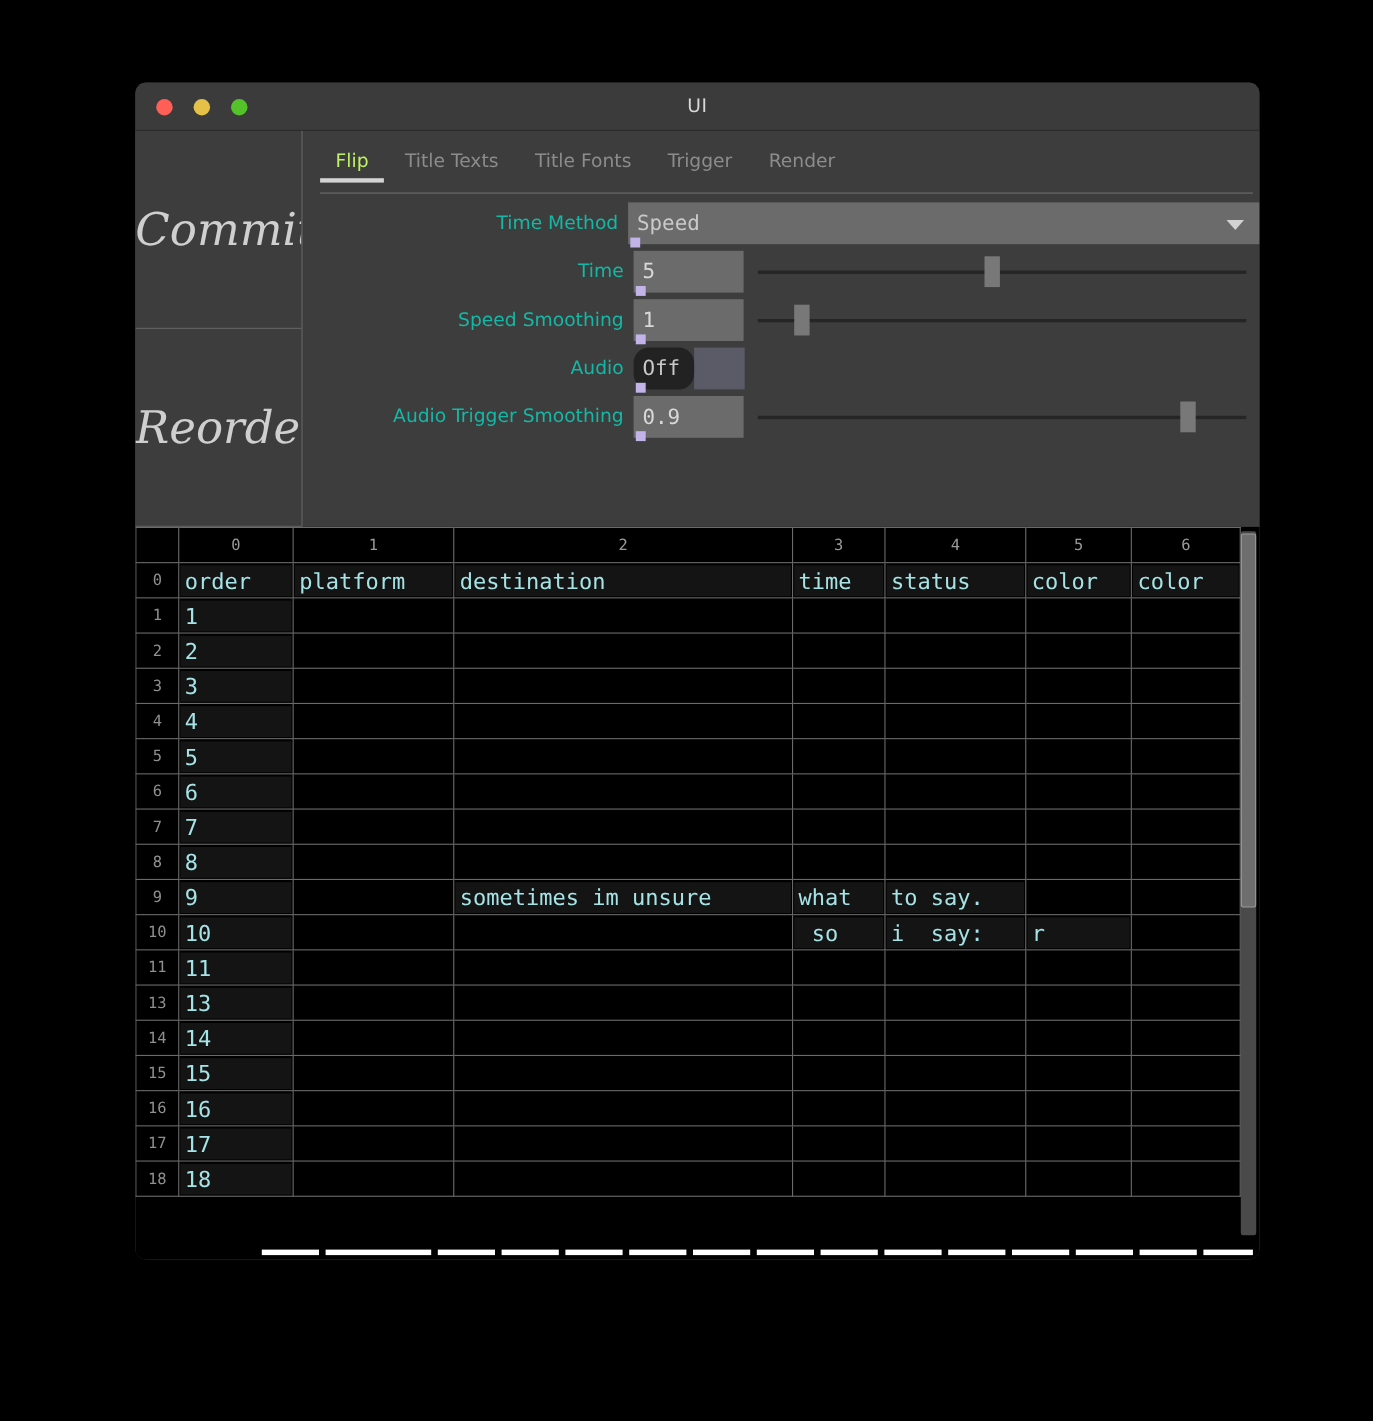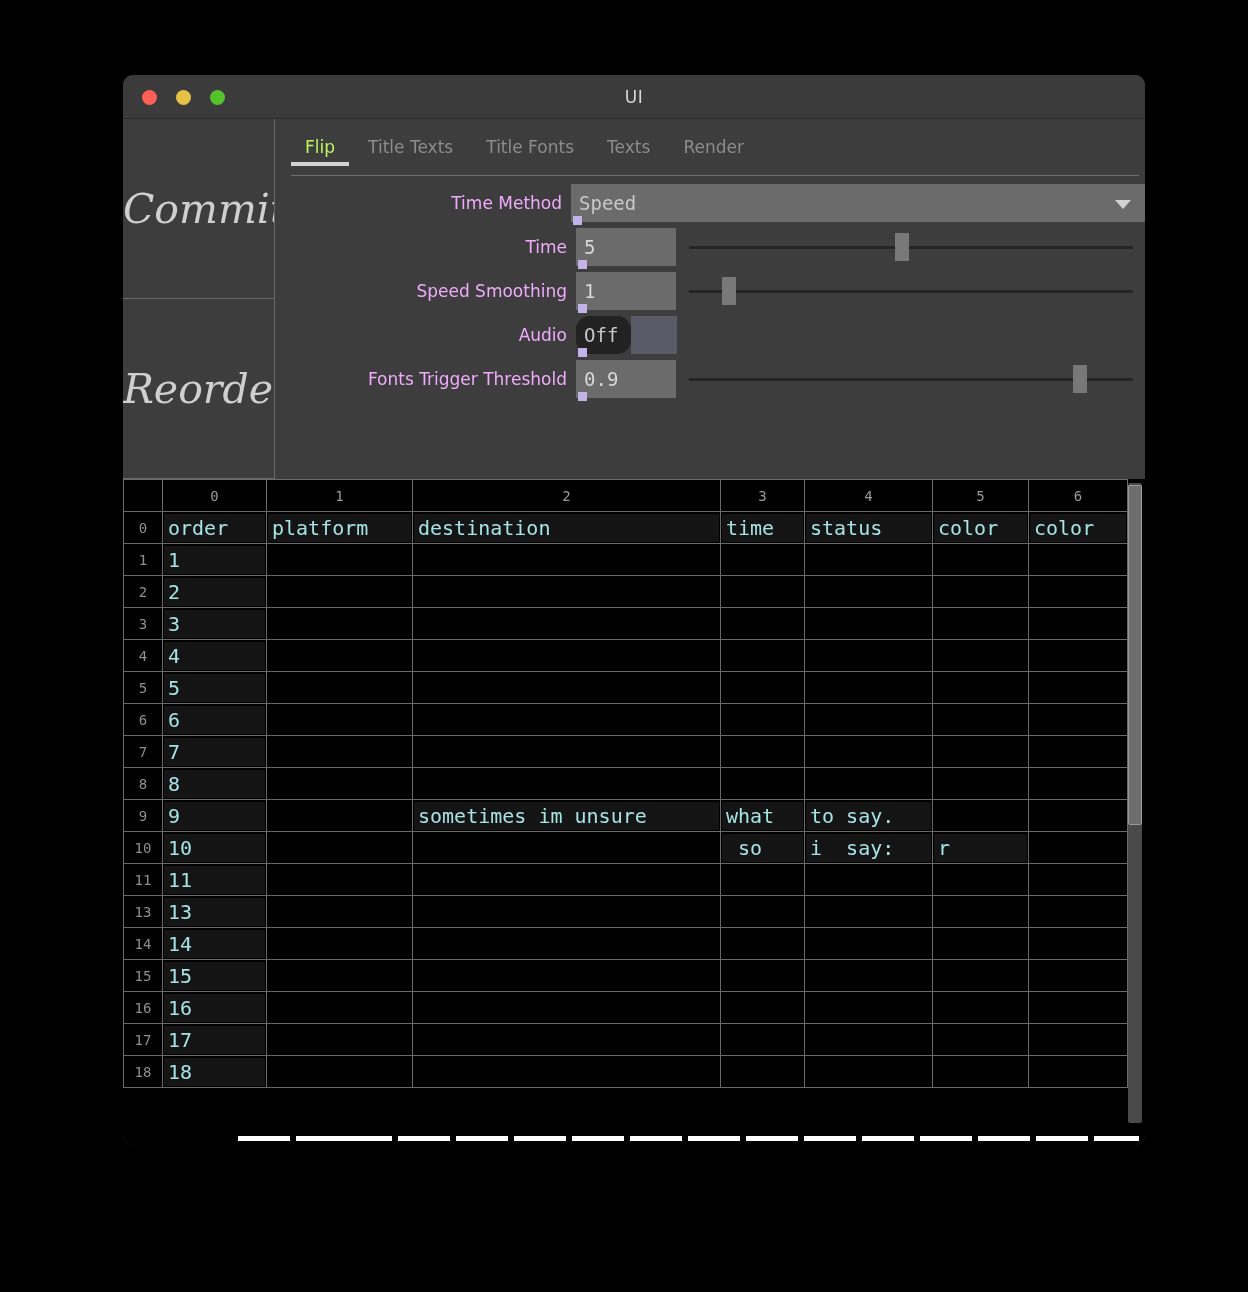--- a/index.html
+++ b/index.html
@@ -140,21 +140,21 @@
     position: relative;
     height: 44px;
     display: flex;
     align-items: center;
   }
   .ctl-label {
     width: 300px;
     text-align: right;
     padding-right: 9px;
     font-size: 17px;
-    color: #f0abfc;
+    color: #14b8a6;
     font-family: "DejaVu Sans", sans-serif;
     white-space: nowrap;
   }
 
   
   .valbox {
     position: relative;
     height: 38px;
     background: #6b6b6b;
     display: flex;
@@ -365,21 +365,21 @@
         <span>Reorder</span>
       </div>
     </div>
 
     <div id="panel">
 
       <div id="tabs">
         <div class="tab active">Flip</div>
         <div class="tab">Title Texts</div>
         <div class="tab">Title Fonts</div>
-        <div class="tab">Texts</div>
+        <div class="tab">Trigger</div>
         <div class="tab">Render</div>
         <div id="tabs-rule"></div>
       </div>
 
       <div id="controls">
 
         <div class="ctl-row">
           <div class="ctl-label">Time Method</div>
           <div class="valbox" id="dd-timemethod">
             <span class="vtext">Speed</span>
@@ -415,21 +415,21 @@
         <div class="ctl-row">
           <div class="ctl-label">Audio</div>
           <div class="valbox" id="audio-box">
             <span class="vtext">Off</span>
             <span class="marker"></span>
           </div>
           <div id="audio-swatch" style="background: rgb(90, 91, 102);"></div>
         </div>
 
         <div class="ctl-row">
-          <div class="ctl-label">Fonts Trigger Threshold</div>
+          <div class="ctl-label">Audio Trigger Smoothing</div>
           <div class="valbox numbox">
             <span class="vtext">0.9</span>
             <span class="marker"></span>
           </div>
           <div class="slider">
             <div class="track"></div>
             <div class="thumb" id="th-audio" style="left: calc(88% - 7px);"></div>
           </div>
         </div>
 

